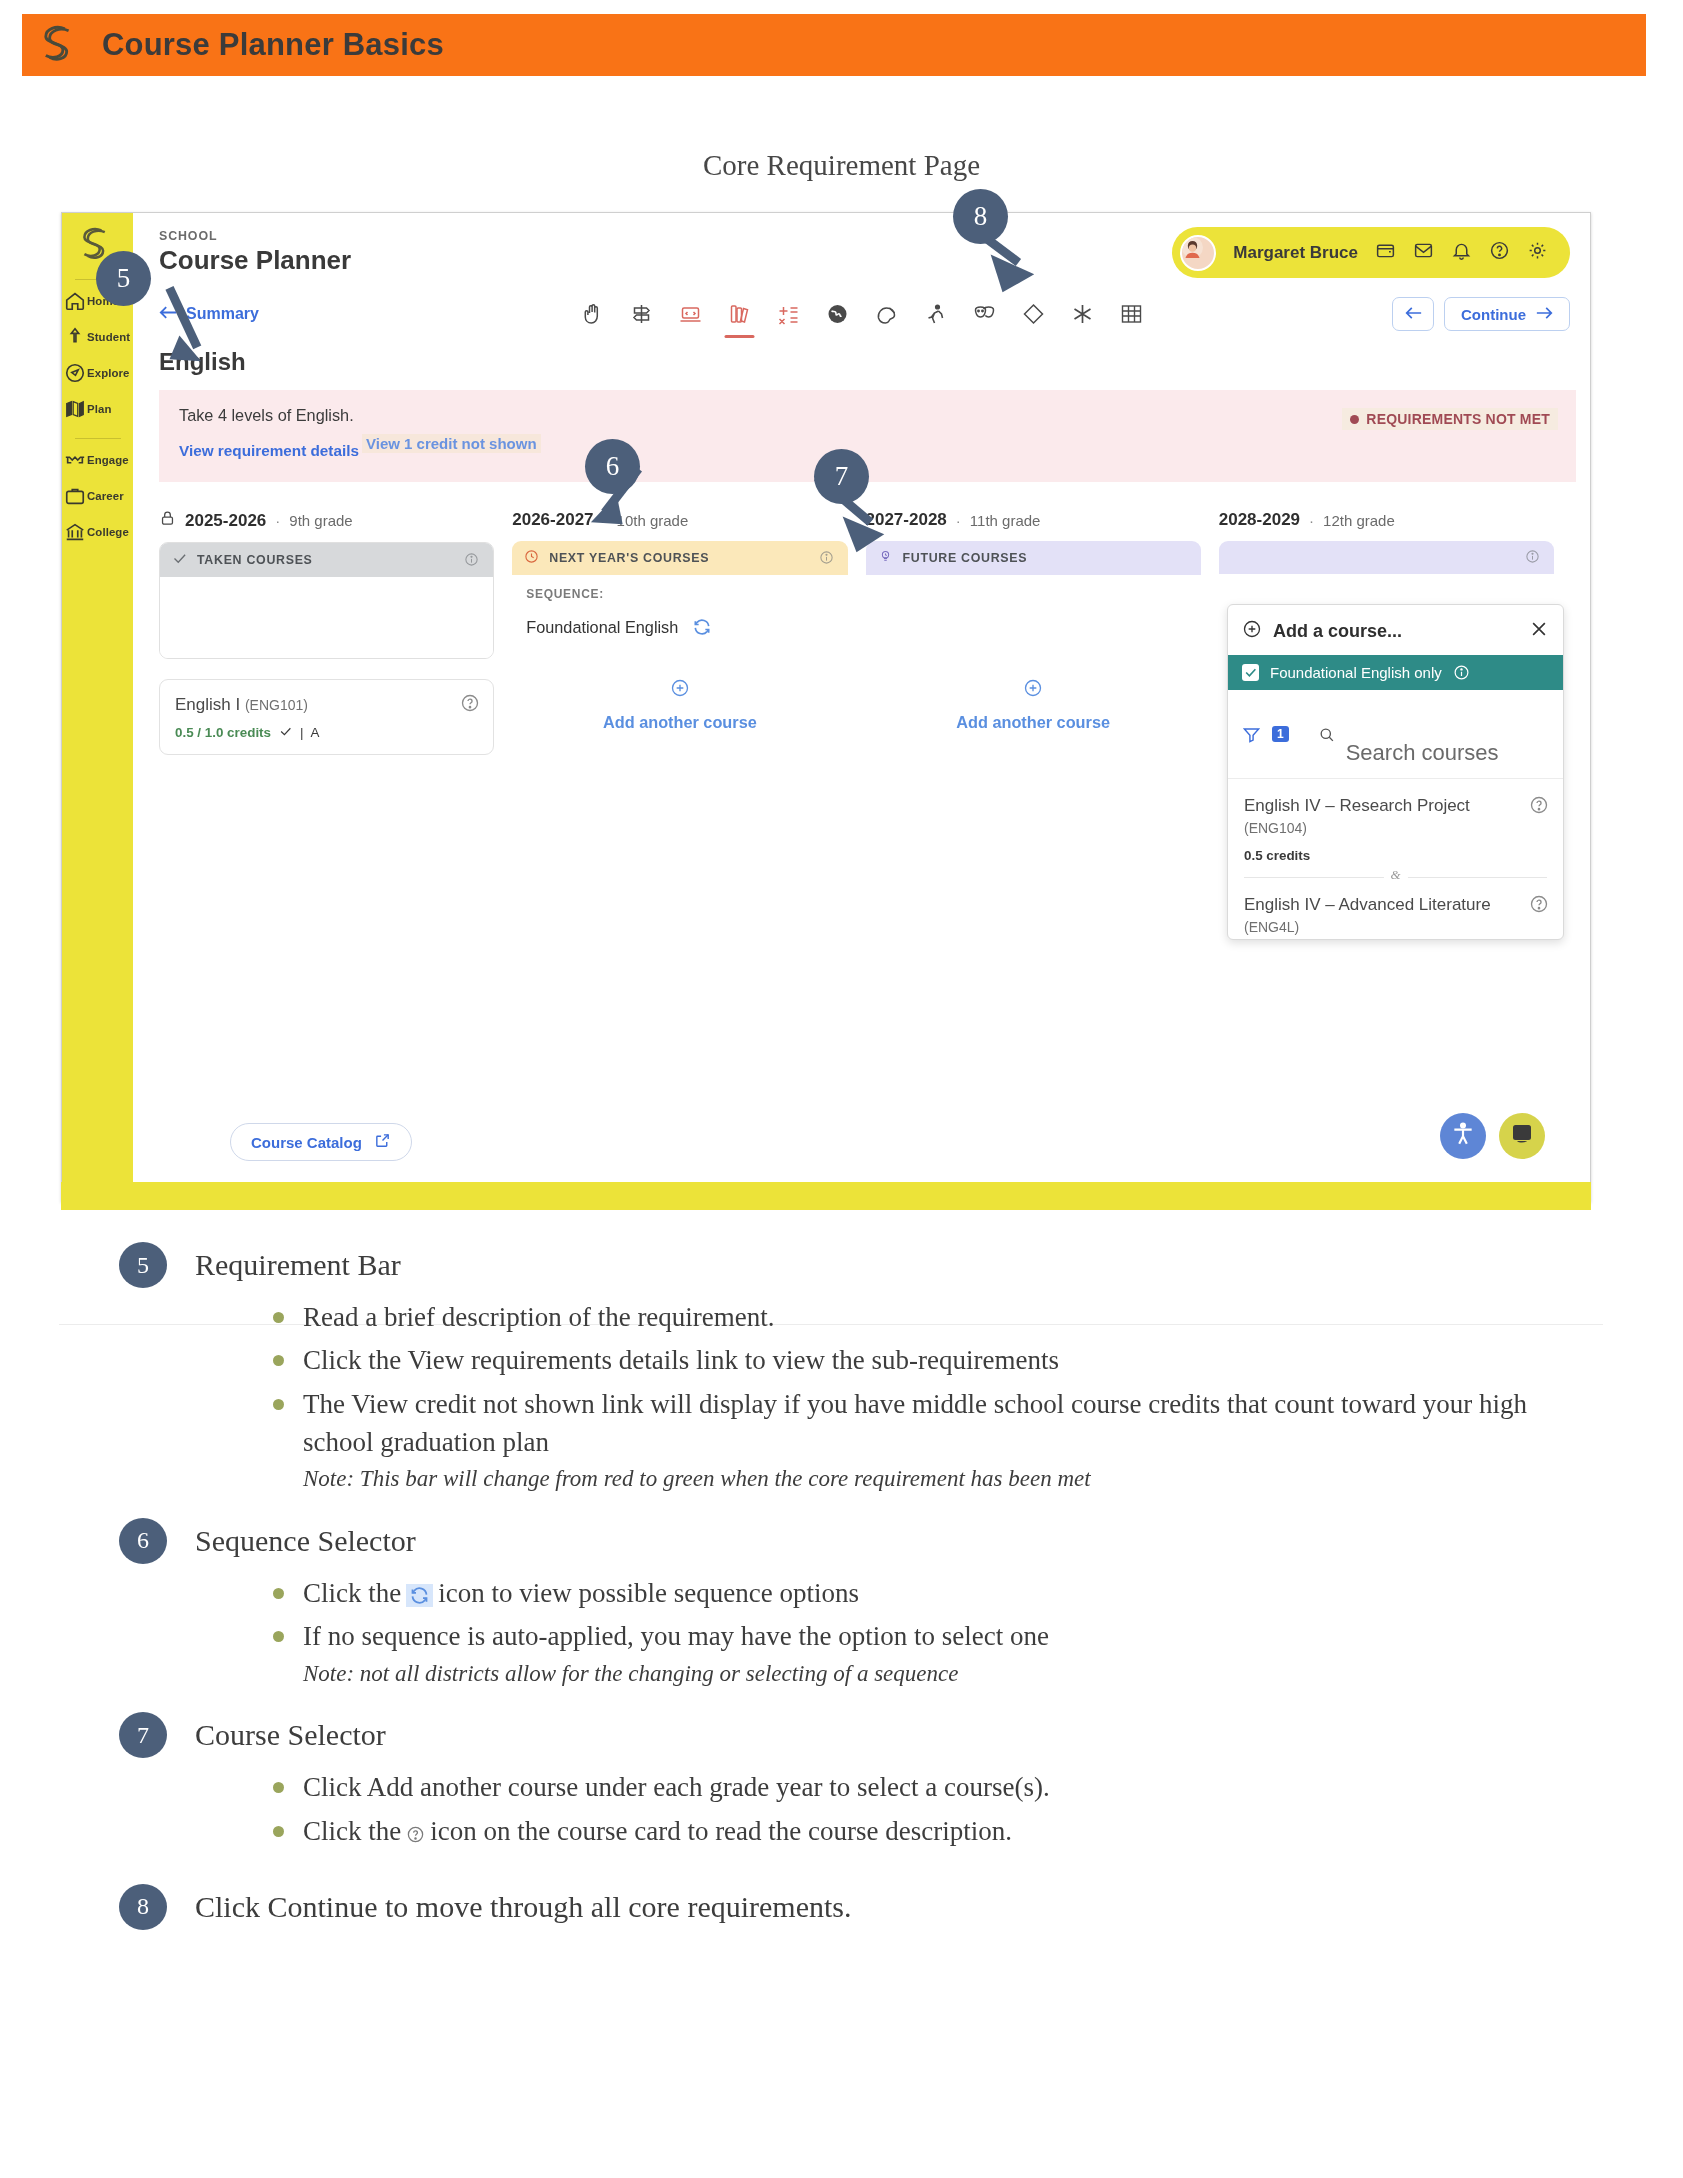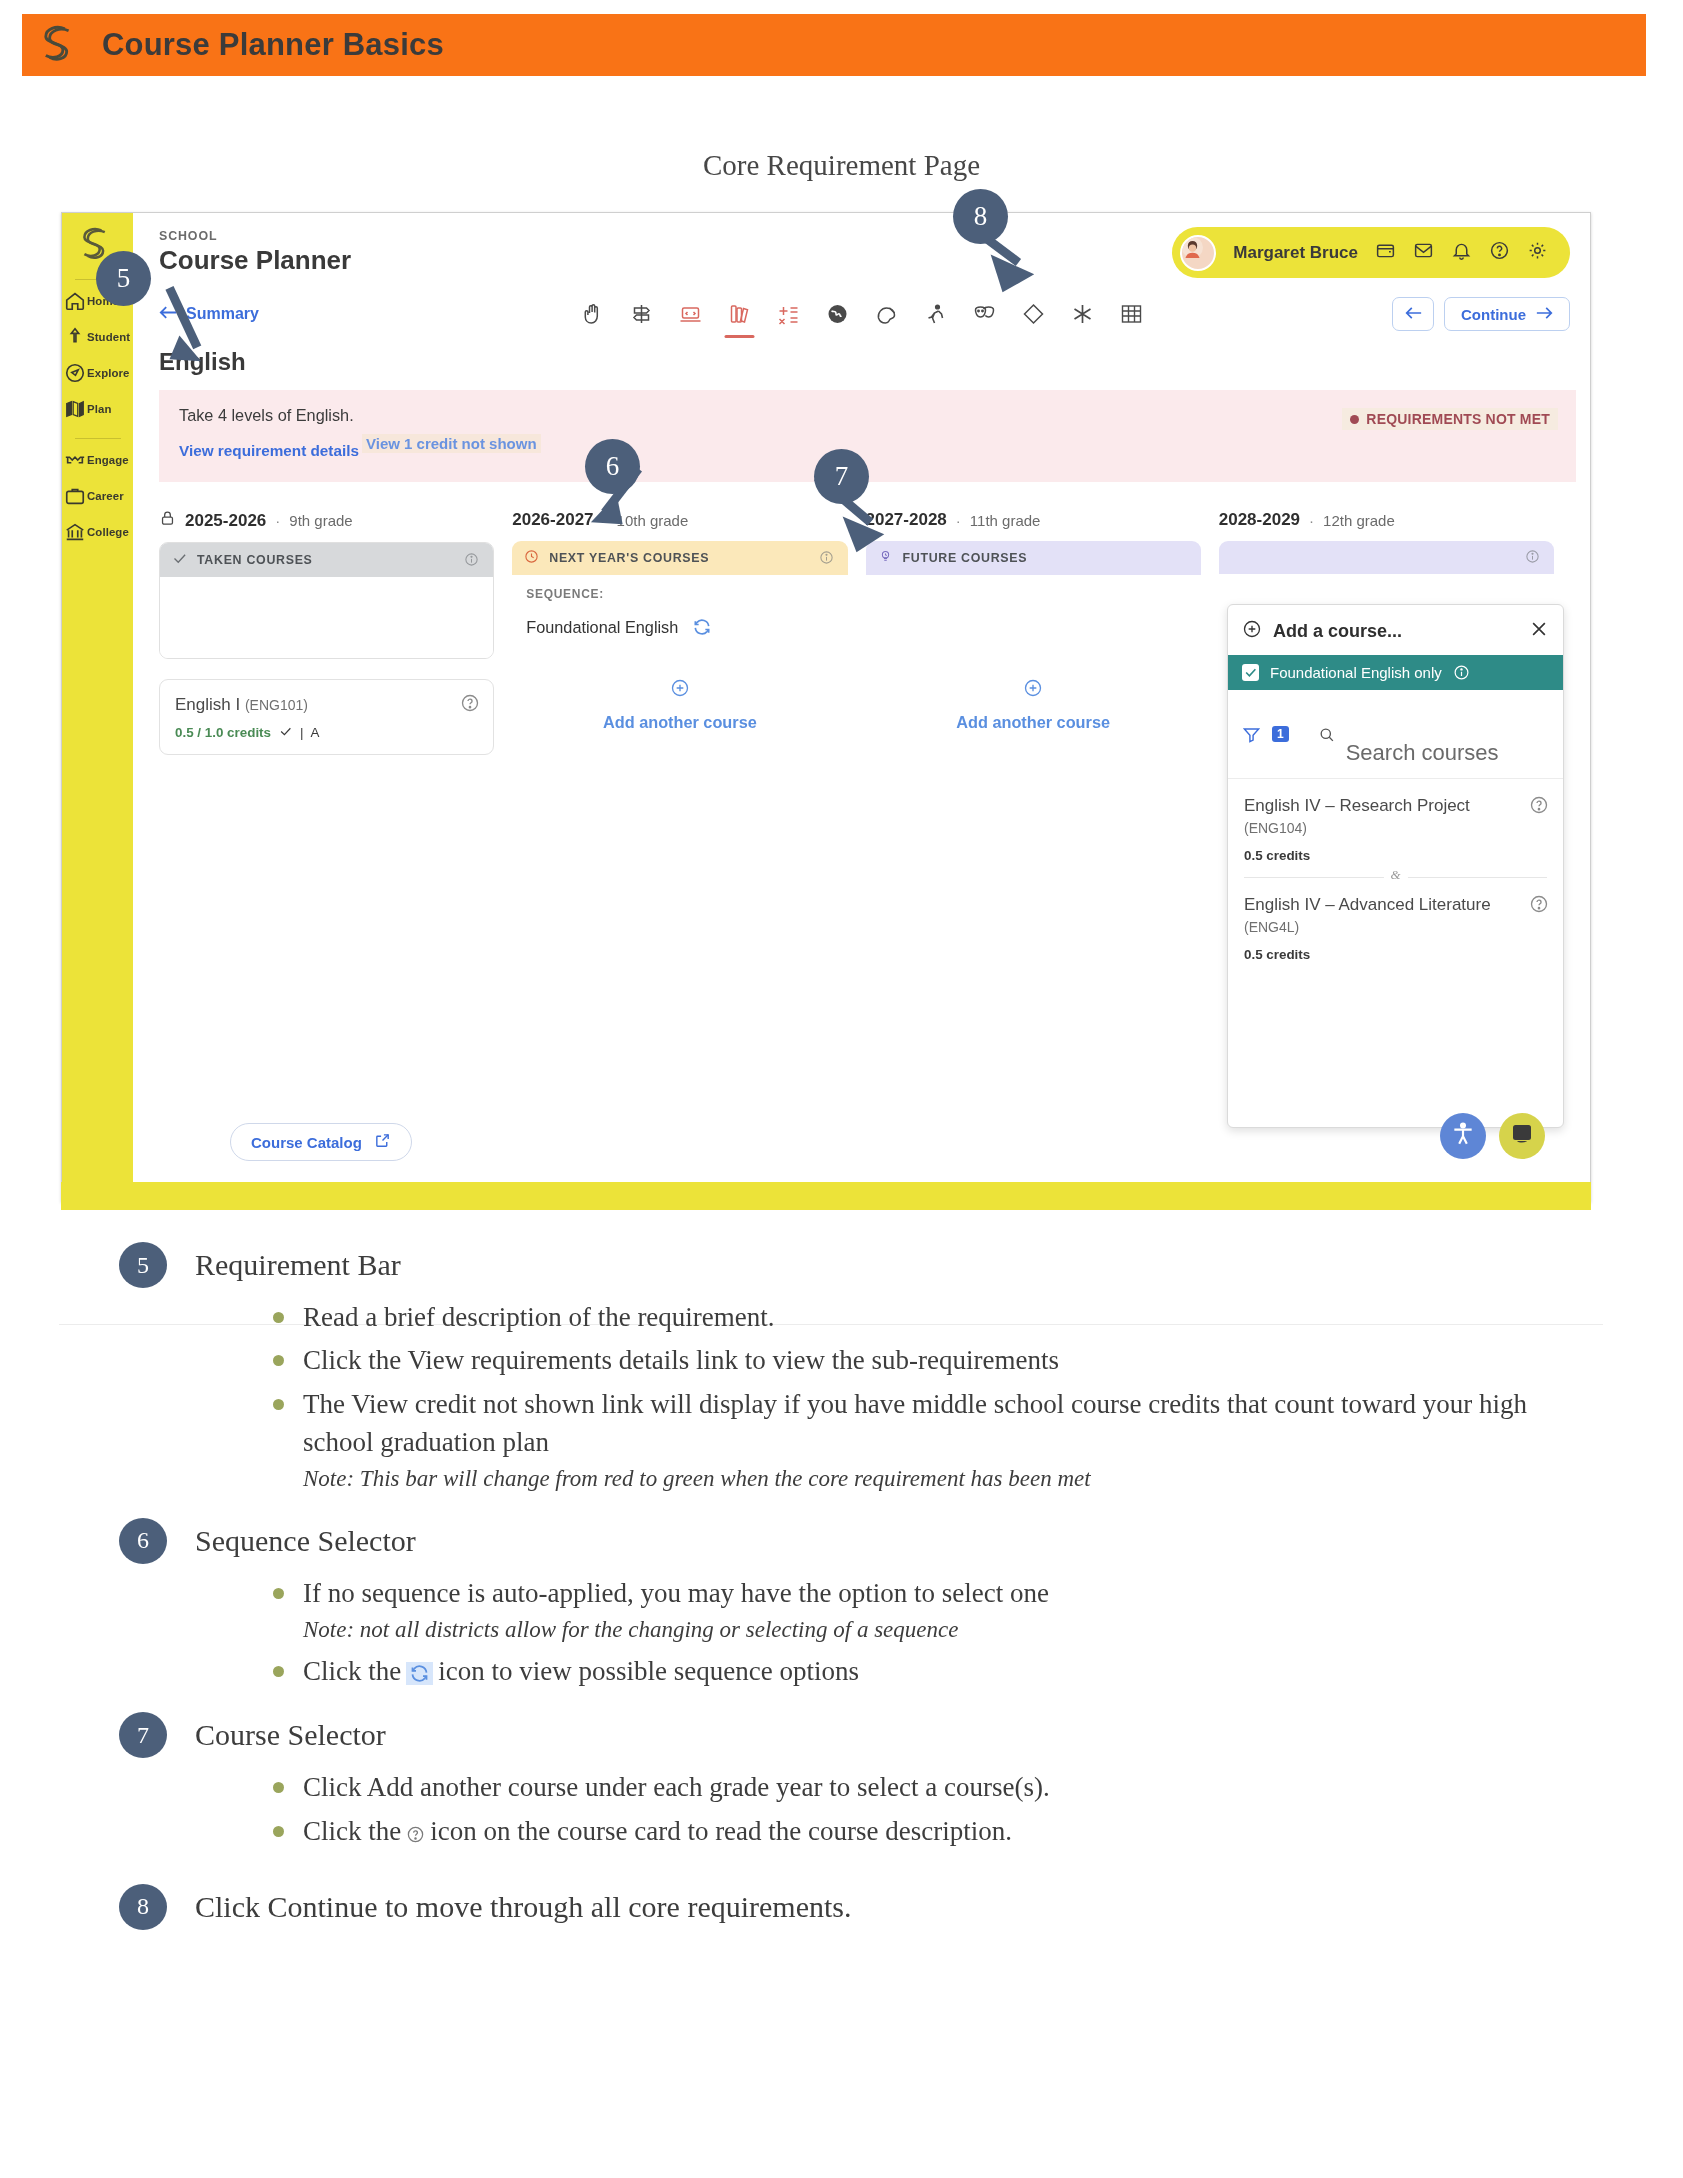--- a/index.html
+++ b/index.html
@@ -170,21 +170,21 @@
   .card-help { position:absolute; right:13px; top:13px; width:20px;height:20px;
                color:#8b8b8b; }
   .add-link {
     margin-top:22px; display:flex; align-items:center; gap:11px;
     color:#5a8fe0; font-size:16.3px; font-weight:600;flex-direction:column;
   }
   .add-link svg { width:20px;height:20px; }
 
   
   .popover {
-    position:absolute; left:1094px; top:391px; width:337px; height:524px;
+    position:absolute; left:1094px; top:391px; width:337px; height:336px;
     background:#fff; border:1px solid #dadada; border-radius:6px;
     box-shadow:0 3px 10px rgba(0,0,0,.13); overflow:hidden;
   }
   .pop-head { display:flex; align-items:center; padding:14px 14px 12px; gap:11px; }
   .pop-head .t { font-size:18px; font-weight:700; color:#2f2f2f; flex:1; }
   .pop-head svg { width:20px;height:20px; color:#333; }
   .pop-filterbar {
     background:#2e8b87; color:#fff; display:flex; align-items:center; gap:11px;
     padding:9px 14px; font-size:15px;
   }
@@ -782,32 +782,32 @@
       </ul>
     </div>
 
     <div class="note-block">
       <div class="note-head">
         <span class="note-num">6</span>
         <span class="note-title">Sequence Selector</span>
       </div>
       <ul class="bullets">
         <li>
-          <span>If no sequence is auto-applied, you may have the option to select one</span>
-          <div class="note-sub" style="margin-left:0">Note: not all districts allow for the changing or selecting of a sequence</div>
-        </li>
-        <li>
           <span>Click the</span><span class="inline-icon seq">
               <svg viewBox="0 0 24 24" fill="none" stroke="#5a8fe0" stroke-width="2">
                 <path d="M20 11A8 8 0 006 6.5L4 9"></path>
                 <path d="M4 5v4h4"></path>
                 <path d="M4 13a8 8 0 0014 4.5l2-2.5"></path>
                 <path d="M20 19v-4h-4"></path>
               </svg>
             </span><span>icon to view possible sequence options</span>
+        </li>
+        <li>
+          <span>If no sequence is auto-applied, you may have the option to select one</span>
+          <div class="note-sub" style="margin-left:0">Note: not all districts allow for the changing or selecting of a sequence</div>
         </li>
       </ul>
     </div>
 
     <div class="note-block">
       <div class="note-head">
         <span class="note-num">7</span>
         <span class="note-title">Course Selector</span>
       </div>
       <ul class="bullets">

